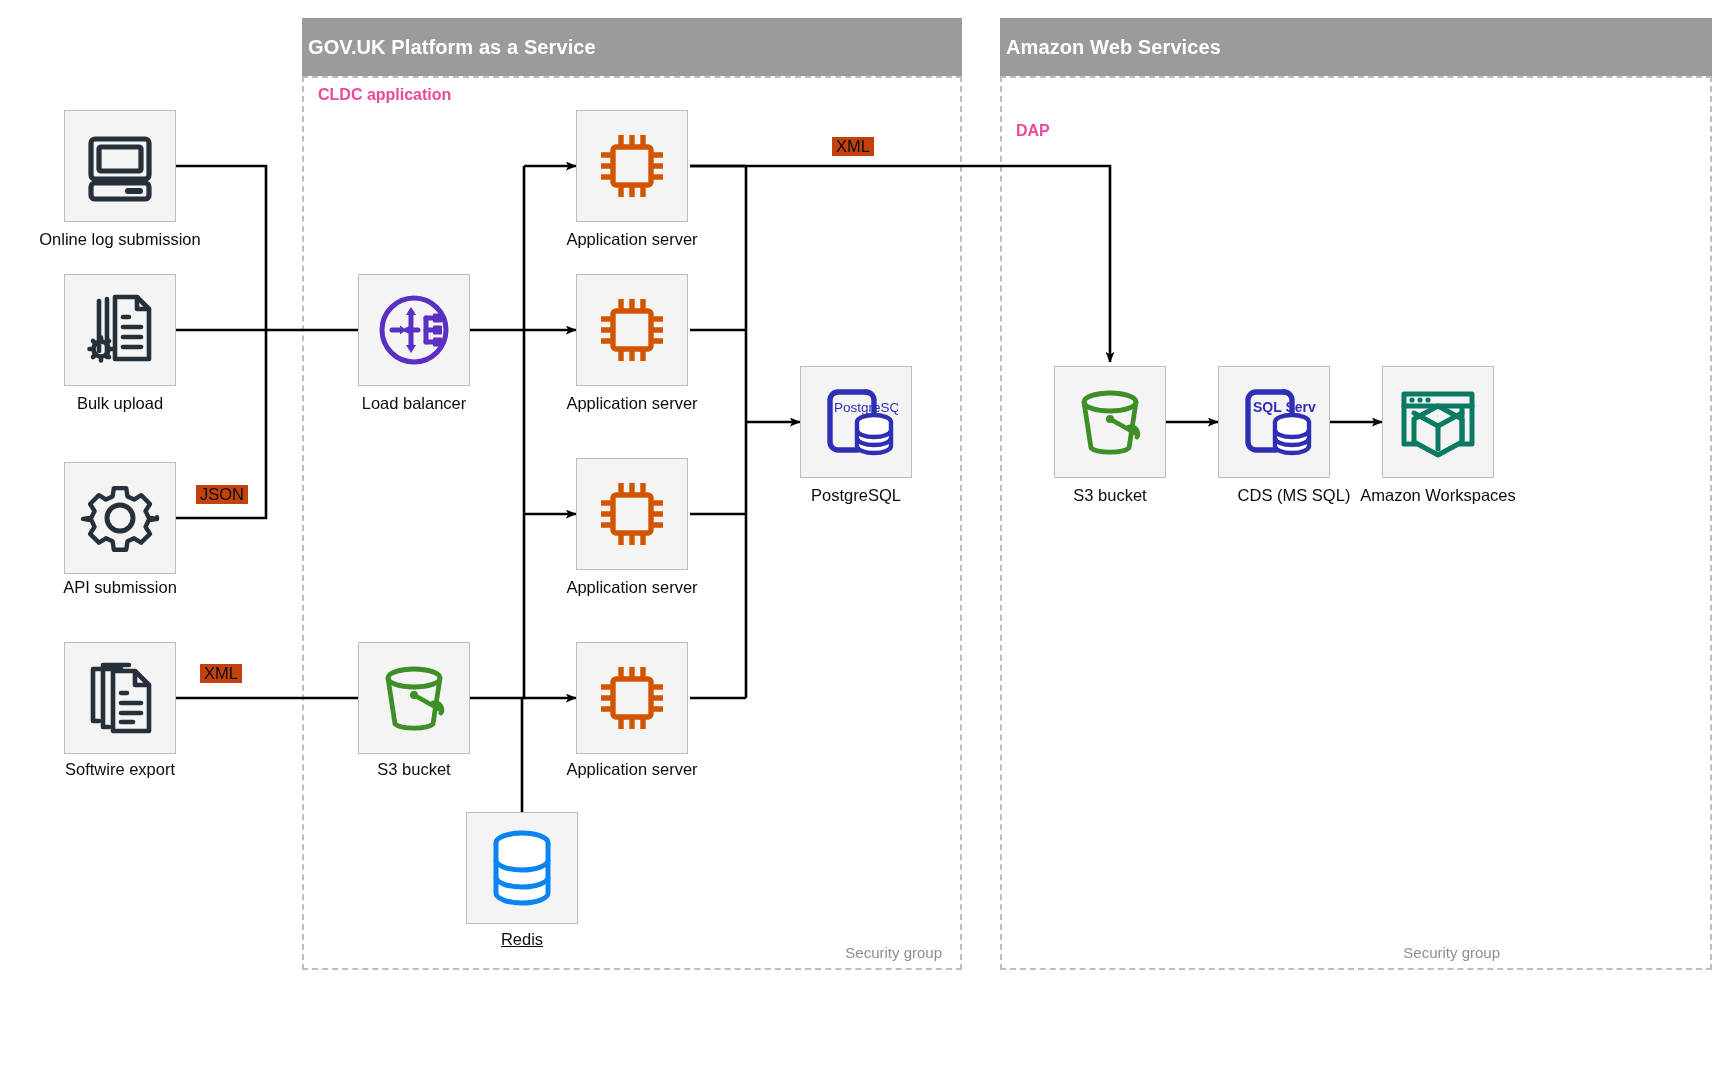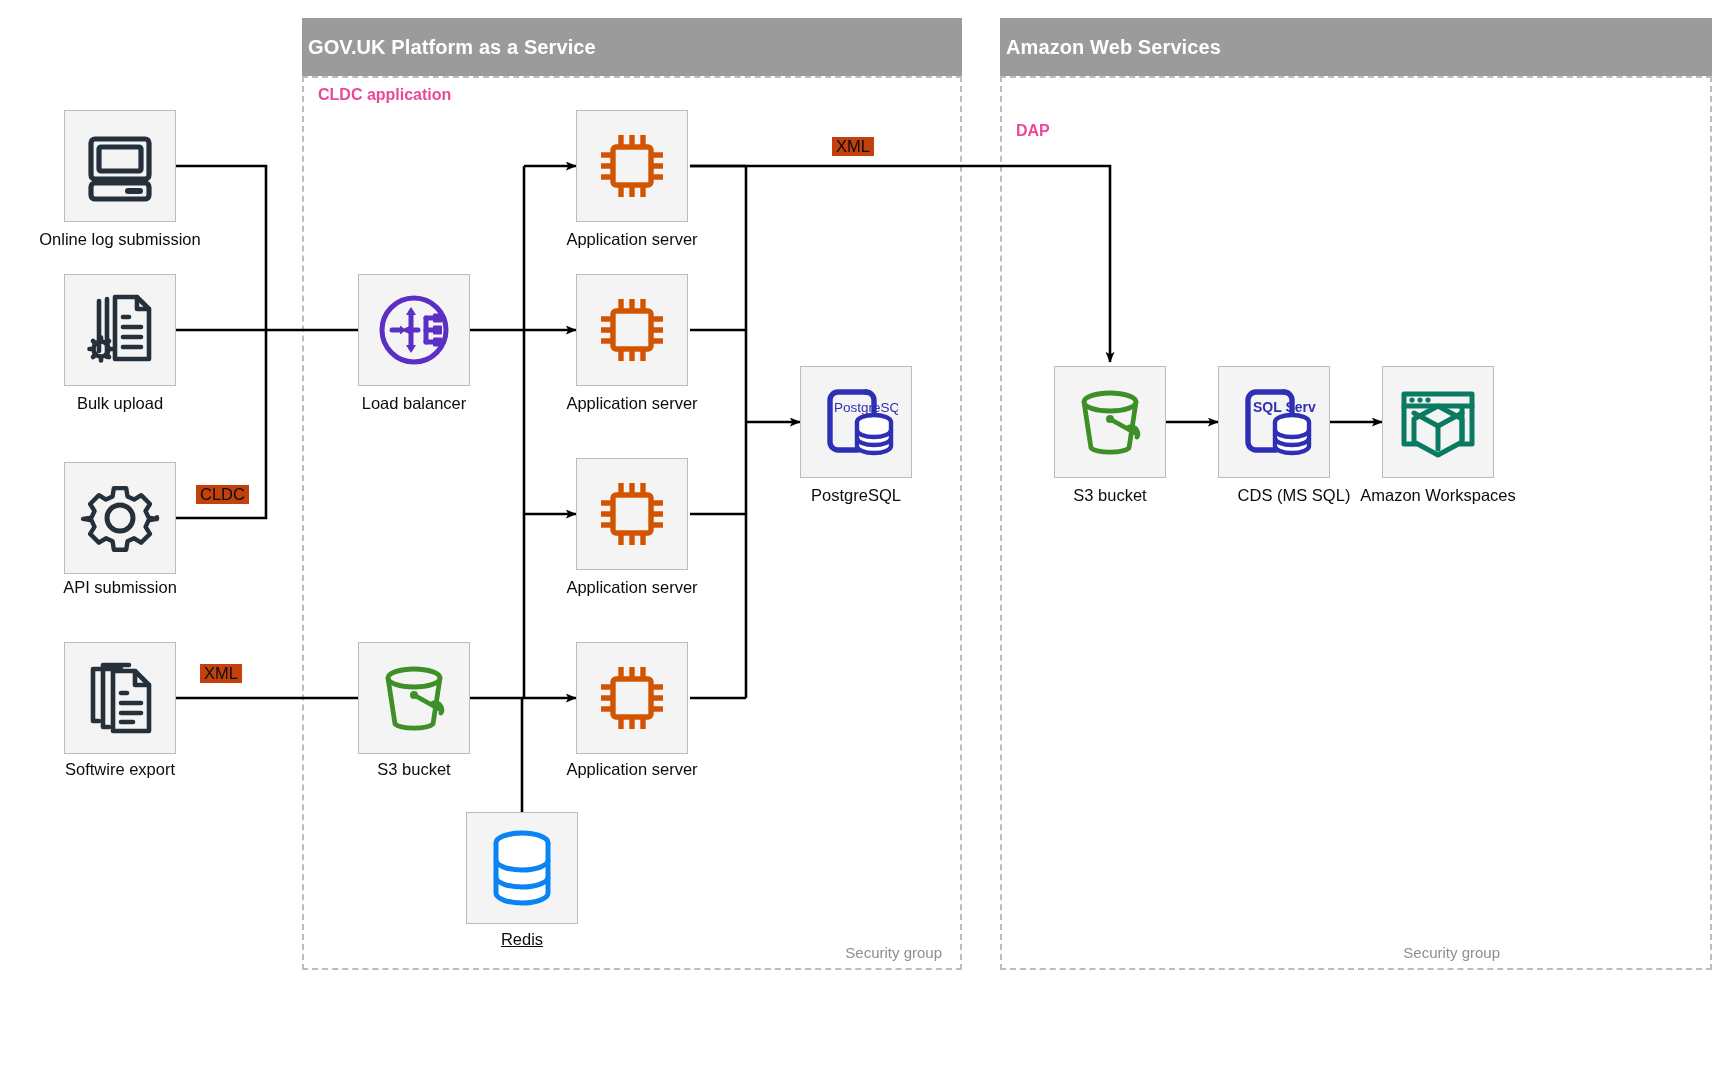--- a/index.html
+++ b/index.html
@@ -142,21 +142,21 @@
 
       <path d="M470,698 L524,698"></path>
 
       <path d="M522,812 L522,698"></path>
 
       <path d="M1166,422 L1218,422" marker-end="url(#arrow)"></path>
       <path d="M1330,422 L1382,422" marker-end="url(#arrow)"></path>
     </g>
   </svg>
 
-  <div class="edge-label" style="left:196px; top:485px;">CLDC</div>
+  <div class="edge-label" style="left:196px; top:485px;">JSON</div>
   <div class="edge-label" style="left:200px; top:664px;">XML</div>
   <div class="edge-label" style="left:832px; top:137px;">XML</div>
 
   <div class="node" style="left:64px; top:110px; width:112px; height:112px;">
     <span>
       <svg width="78" height="78" viewBox="0 0 78 78">
         <g fill="none" stroke="#25303b" stroke-width="5.2" stroke-linejoin="round" stroke-linecap="round">
           <rect x="10" y="12" width="58" height="40" rx="4"></rect>
           <rect x="18" y="20" width="42" height="24" rx="2"></rect>
           <rect x="10" y="56" width="58" height="16" rx="4"></rect>

